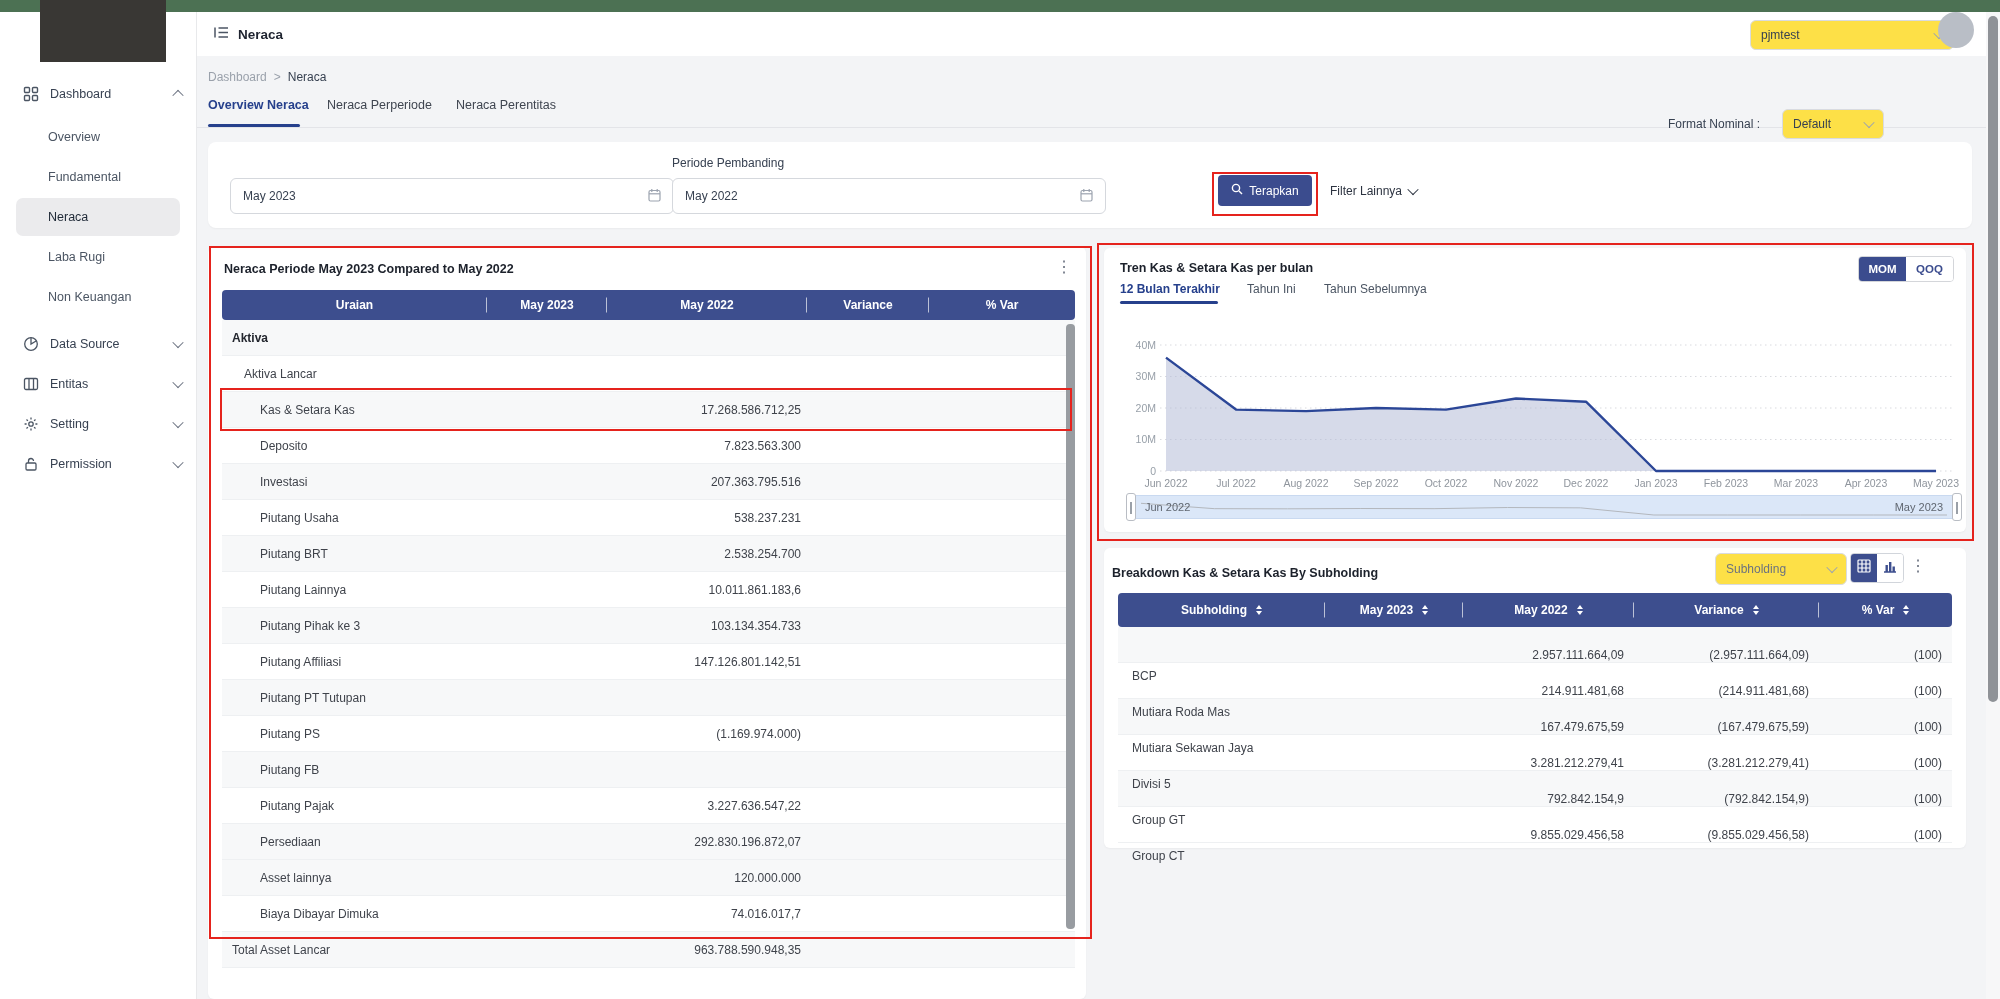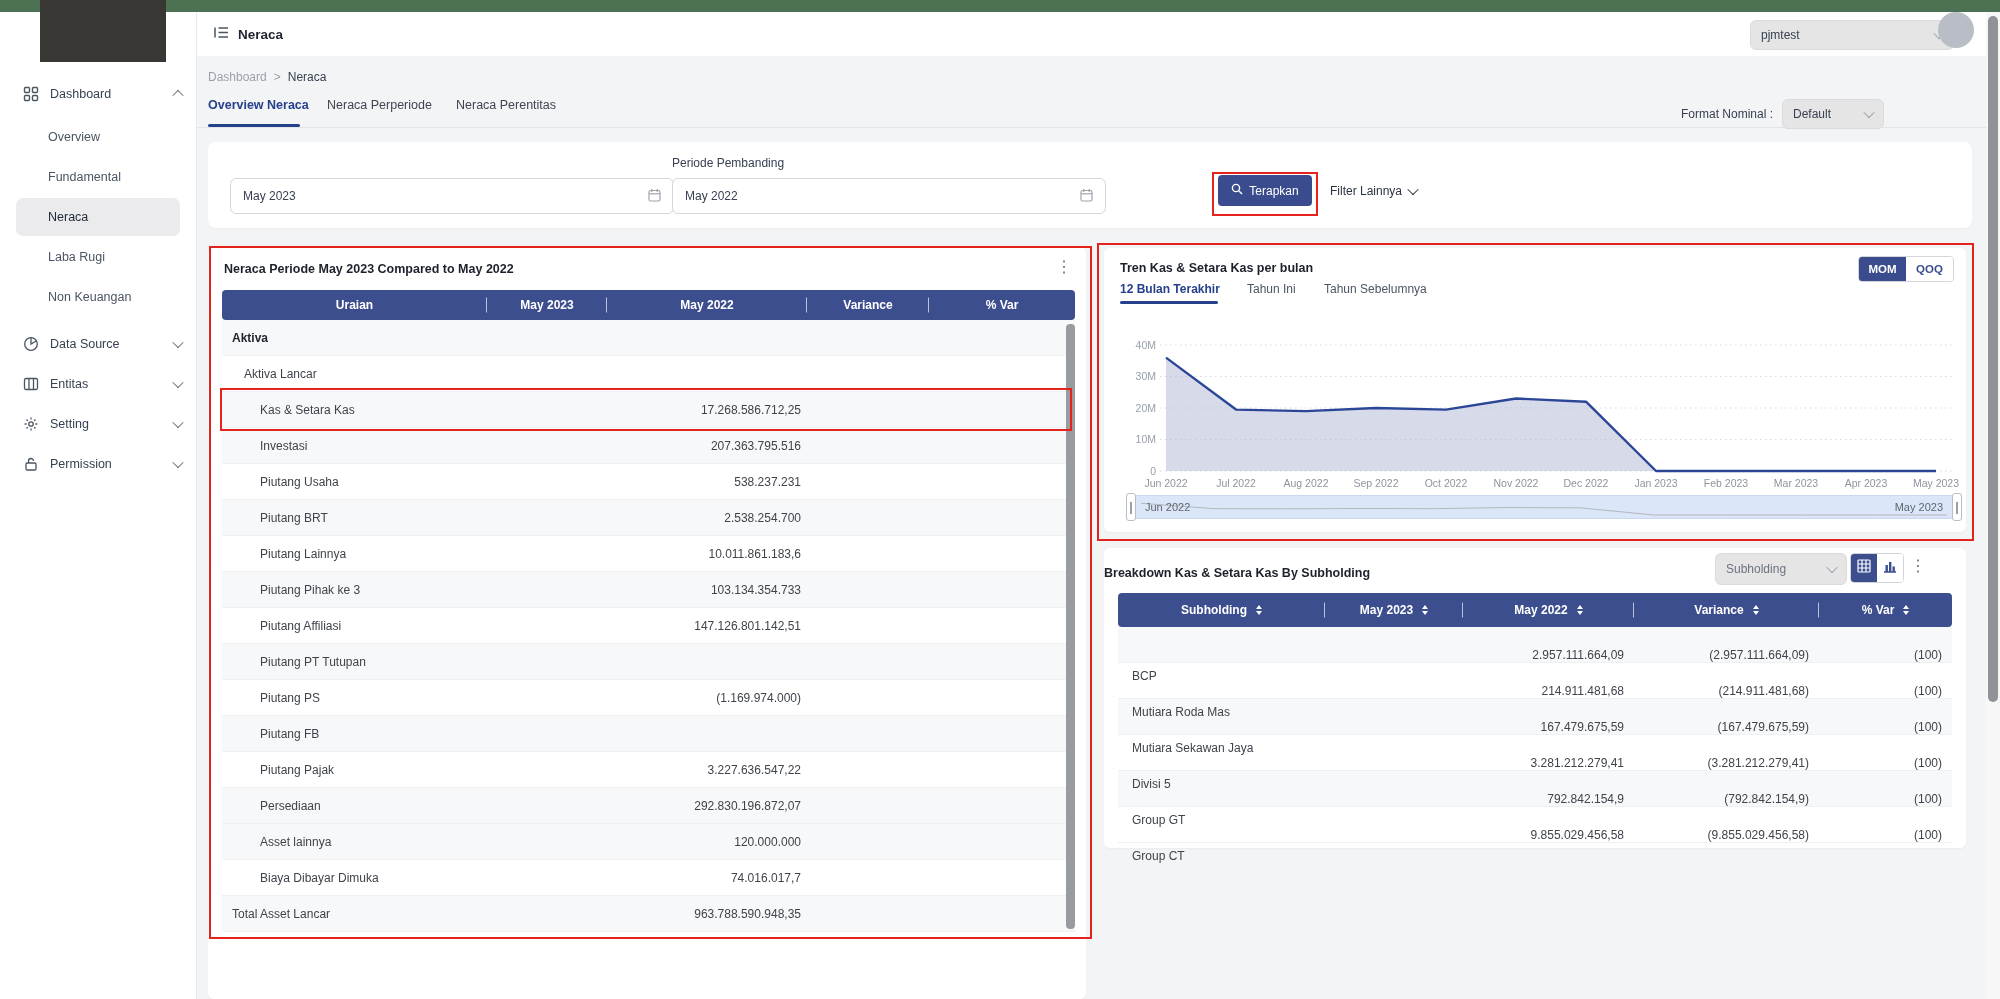--- a/index.html
+++ b/index.html
@@ -21,36 +21,36 @@
   .chev.up{transform:rotate(-135deg) translate(-1px,-1px);}
   #submenu{padding:2px 0 6px 0;}
   .sub-item{height:38px;display:flex;align-items:center;margin:2px 16px;padding-left:32px;border-radius:7px;font-size:12.5px;color:#4b5563;cursor:pointer;}
   .sub-item.active{background:#ebebed;color:#1f2937;}
 
   
   #headerstrip{left:196px;top:12px;width:1804px;height:44px;background:#fff;z-index:1;}
   #page-title-wrap{position:absolute;left:18px;top:0;height:44px;display:flex;align-items:center;gap:9px;}
   #page-title-wrap .menu-ic{color:#4b5563;font-size:13px;}
   #page-title{font-size:13.5px;font-weight:700;color:#1f2430;}
-  .select-box{display:flex;align-items:center;justify-content:space-between;border:1px solid #d9dbe0;border-radius:6px;background:#e5e5e5;font-size:12px;color:#374151;padding:0 10px;cursor:pointer;}
+  .select-box{display:flex;align-items:center;justify-content:space-between;border:1px solid #d9dbe0;border-radius:6px;background:#fde047;font-size:12px;color:#374151;padding:0 10px;cursor:pointer;}
   #user-select{position:absolute;left:1554px;top:8px;width:182px;height:28px;}
   #avatar{position:absolute;left:1742px;top:0;width:36px;height:36px;border-radius:50%;background:#b9bec6;}
 
   
   #pg-sb-track{left:1986px;top:12px;width:14px;height:987px;background:#f7f7f8;z-index:5;}
   #pg-sb-thumb{left:1988px;top:16px;width:10px;height:686px;background:#8f9297;border-radius:5px;z-index:6;}
 
   
   #breadcrumb{left:208px;top:70px;font-size:12px;color:#9aa1ab;display:flex;gap:7px;z-index:1;}
   #breadcrumb .current{color:#374151;font-weight:500;}
   #tabsrow{left:196px;top:98px;width:1792px;height:29px;border-bottom:1px solid #e3e4e8;z-index:1;}
   .tab{position:absolute;top:0;height:26px;font-size:12.5px;color:#3f4550;cursor:pointer;white-space:nowrap;}
   .tab.active{color:#26408c;font-weight:700;}
   #tab-underline{position:absolute;left:12px;top:26px;width:92px;height:3px;background:#26408c;border-radius:2px;}
-  #format-nominal{position:absolute;right:104px;top:2px;height:28px;display:flex;align-items:center;gap:9px;font-size:12px;color:#374151;justify-content:flex-end;}
+  #format-nominal{position:absolute;right:104px;top:12px;height:28px;display:flex;align-items:center;gap:22px;font-size:12px;color:#374151;justify-content:flex-end;}
   #format-select{width:80px;height:28px;}
 
   
   #filtercard{left:208px;top:142px;width:1764px;height:86px;background:#fff;border-radius:8px;box-shadow:0 1px 2px rgba(0,0,0,.04);z-index:1;}
   .f-label{position:absolute;top:14px;font-size:12px;color:#374151;}
   .date-input{position:absolute;top:36px;height:34px;border:1px solid #d5d8dd;border-radius:6px;background:#fff;display:flex;align-items:center;justify-content:space-between;padding:0 12px;font-size:12px;color:#374151;cursor:text;}
   #terapkan-btn{position:absolute;left:1010px;top:33px;width:94px;height:31px;background:#3b4c8e;color:#fff;border:none;border-radius:4px;font-size:12px;display:flex;align-items:center;justify-content:center;gap:6px;cursor:pointer;font-family:inherit;}
   #filter-lainnya{position:absolute;left:1122px;top:33px;height:31px;display:flex;align-items:center;gap:7px;font-size:12px;color:#2c3340;cursor:pointer;}
 
   
@@ -90,21 +90,21 @@
   #slider .sl-label.left{left:14px;}
   #slider .sl-label.right{right:14px;}
   .sl-handle{position:absolute;top:245px;width:10px;height:28px;background:#fff;border:1px solid #b9bdc4;border-radius:3px;box-sizing:border-box;z-index:2;cursor:ew-resize;}
   .sl-handle::before,.sl-handle::after{content:"";position:absolute;top:8px;width:1px;height:12px;background:#9aa0a8;}
   .sl-handle::before{left:3px;}
   .sl-handle::after{right:3px;}
   #sl-spark{position:absolute;left:0;top:0;}
 
   
   #breakcard{left:1104px;top:548px;width:862px;height:300px;z-index:1;}
-  #breakcard .card-title{position:absolute;left:0;top:18px;}
+  #breakcard .card-title{position:absolute;left:8px;top:18px;}
   #bh-select{position:absolute;right:119px;top:5px;width:110px;height:30px;color:#6b7280;}
   #view-toggle{position:absolute;right:62px;top:5px;display:flex;border:1px solid #d1d5db;border-radius:4px;overflow:hidden;}
   .vt-btn{width:26px;height:28px;display:flex;align-items:center;justify-content:center;background:#fff;cursor:pointer;}
   .vt-btn.active{background:#3d4e8e;}
   #breakcard .kebab{position:absolute;right:40px;top:10px;}
   .bhead,.btr{display:grid;grid-template-columns:207px 138px 171px 185px 133px;}
   #bhead{position:absolute;left:14px;top:45px;width:834px;height:34px;background:#3d4e8e;border-radius:4px;}
   #bbody{position:absolute;left:14px;top:79px;width:834px;}
   .btr{height:35px;align-items:center;border-bottom:1px solid #eef0f2;font-size:12px;color:#3f434b;background:#fff;}
   .btr.alt{background:#f7f8f9;}
@@ -312,20 +312,27 @@
           <div class="c-label lv1">Aktiva Lancar</div>
           <div class="num"></div>
           <div class="num"></div>
           <div class="num"></div>
           <div class="num"></div>
         </div>
         <div class="ntr alt">
           <div class="c-label lv2">Kas &amp; Setara Kas</div>
           <div class="num"></div>
           <div class="num">17.268.586.712,25</div>
+          <div class="num"></div>
+          <div class="num"></div>
+        </div>
+        <div class="ntr">
+          <div class="c-label lv2">Deposito</div>
+          <div class="num"></div>
+          <div class="num">7.823.563.300</div>
           <div class="num"></div>
           <div class="num"></div>
         </div>
         <div class="ntr alt">
           <div class="c-label lv2">Investasi</div>
           <div class="num"></div>
           <div class="num">207.363.795.516</div>
           <div class="num"></div>
           <div class="num"></div>
         </div>

